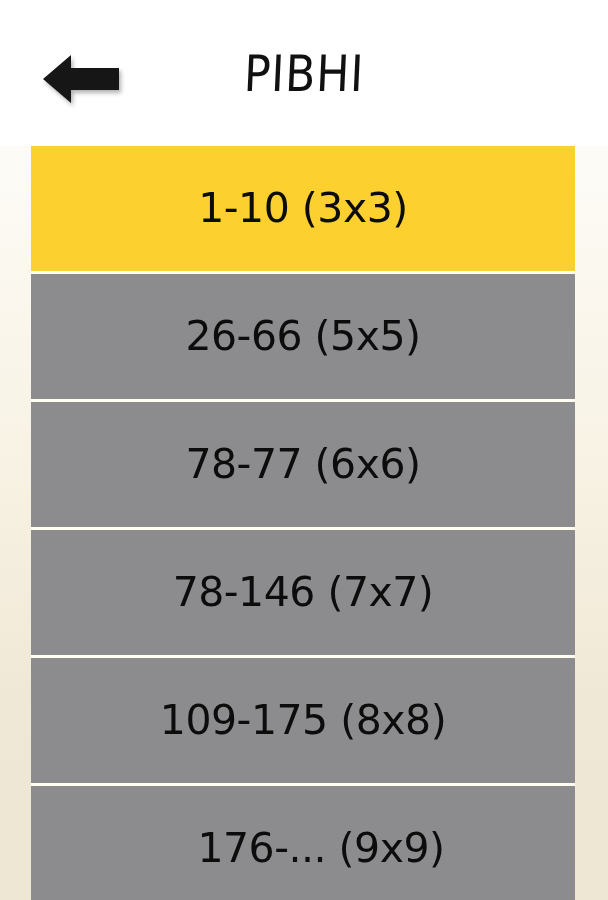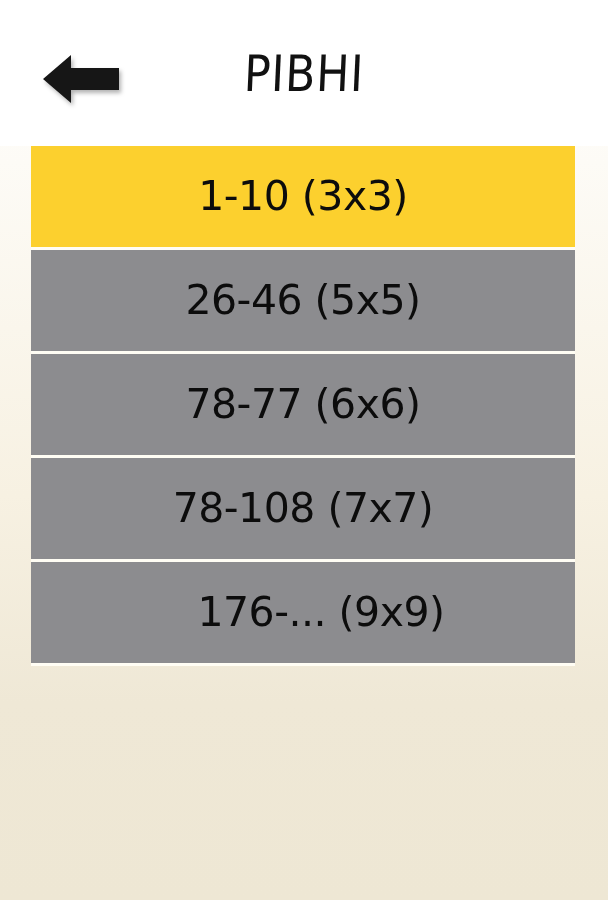--- a/index.html
+++ b/index.html
@@ -66,21 +66,21 @@
   
   .list {
     position: absolute;
     left: 31px;
     top: 146px;
     width: 544px;
   }
 
   .level-item {
     position: relative;
-    height: 104px;
+    height: 128px;
     box-sizing: border-box;
     display: flex;
     align-items: center;
     justify-content: center;
     border-bottom: 3px solid #fffdf4;
     cursor: pointer;
   }
   .level-item:last-child {
     border-bottom: 3px solid #fffdf4;
     padding-left: 36px;
@@ -123,31 +123,34 @@
   </div>
 
   <div class="list">
 
     <div class="level-item unlocked">
       <span class="level-label">1-10 (3x3)</span>
     </div>
 
 
     <div class="level-item locked">
-      <span class="level-label">26-46 (5x5)</span>
+      <span class="level-label">26-66 (5x5)</span>
     </div>
 
     <div class="level-item locked">
       <span class="level-label">78-77 (6x6)</span>
     </div>
 
     <div class="level-item locked">
-      <span class="level-label">78-108 (7x7)</span>
+      <span class="level-label">78-146 (7x7)</span>
     </div>
 
+    <div class="level-item locked">
+      <span class="level-label">109-175 (8x8)</span>
+    </div>
 
     <div class="level-item locked">
       <span class="level-label">176-... (9x9)</span>
     </div>
 
   </div>
 
 </div>
 
 </body></html>

